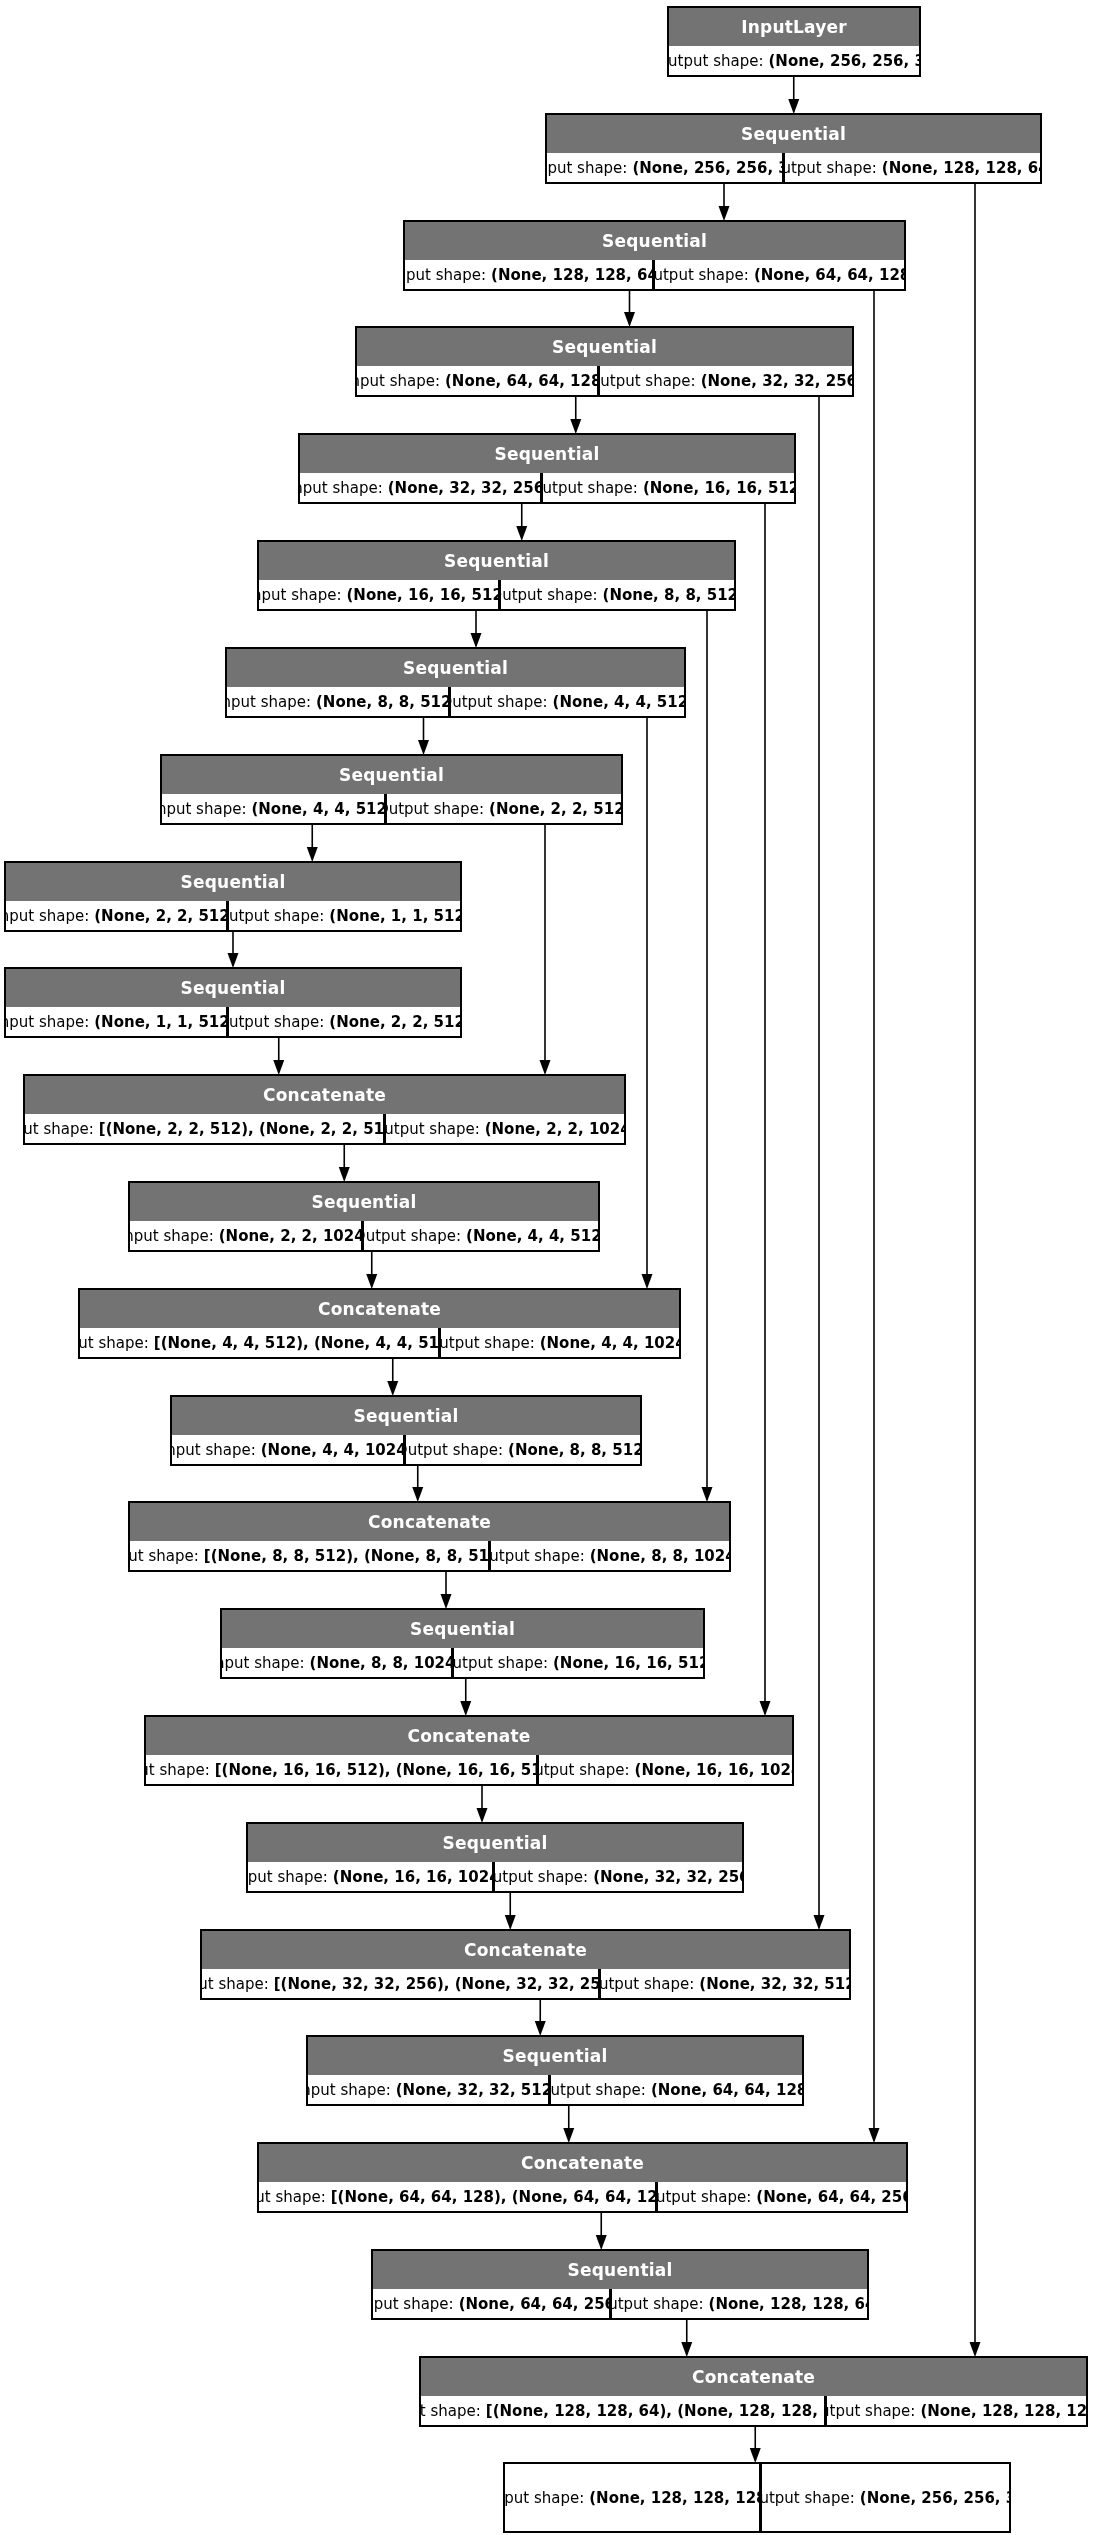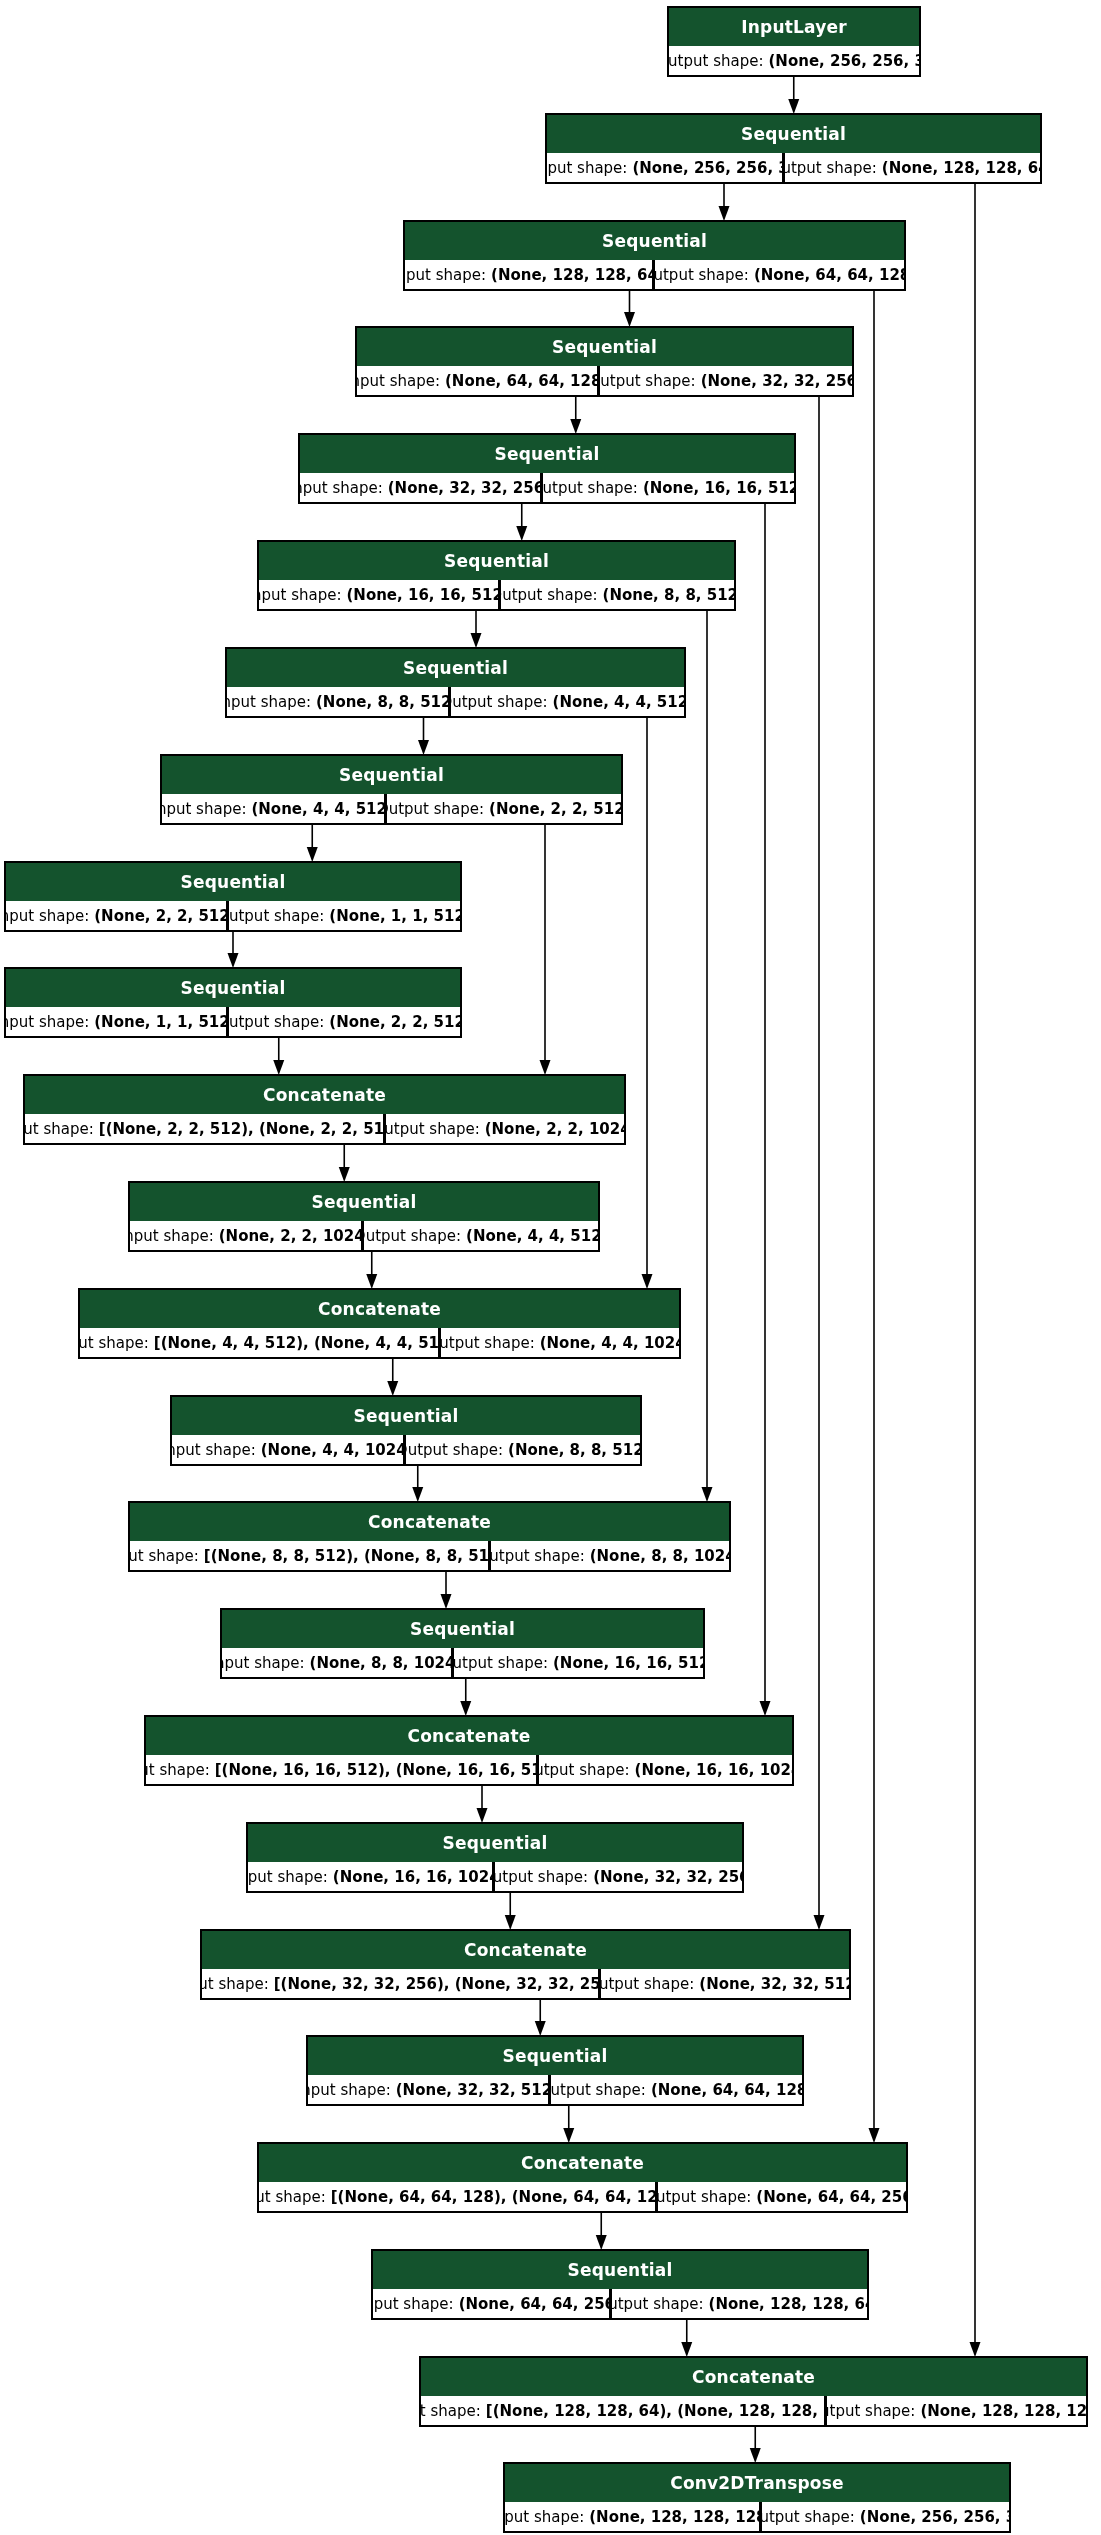--- a/index.html
+++ b/index.html
@@ -6,21 +6,21 @@
   #canvas{
     position:relative;
     width:1101px;height:2535px;
     background:#ffffff;
     font-family:"DejaVu Sans","Liberation Sans",sans-serif;
   }
   #edges{position:absolute;left:0;top:0;z-index:0;}
   .node{
     position:absolute;
     z-index:1;
-    background:#14532d;
+    background:#737373;
     border:2px solid #000000;
     box-sizing:border-box;
     display:flex;
     flex-direction:column;
   }
   .node-title{
     height:38px;
     display:flex;align-items:center;justify-content:center;
     color:#ffffff;
     font-weight:bold;
@@ -461,21 +461,20 @@
           <span class="lbl">Input shape:</span>
           <span class="val">[(None, 128, 128, 64), (None, 128, 128, 64)]</span>
         </div>
         <div class="cell" style="flex-grow: 34;">
           <span class="lbl">Output shape:</span>
           <span class="val">(None, 128, 128, 128)</span>
         </div>
       </div>
     </div>
     <div class="node" style="left: 503px; top: 2462px; width: 508px; height: 71px;">
-      <div class="node-title">Conv2DTranspose</div>
       <div class="node-cells">
         <div class="cell" style="flex-grow: 33;">
           <span class="lbl">Input shape:</span>
           <span class="val">(None, 128, 128, 128)</span>
         </div>
         <div class="cell" style="flex-grow: 32;">
           <span class="lbl">Output shape:</span>
           <span class="val">(None, 256, 256, 3)</span>
         </div>
       </div>

